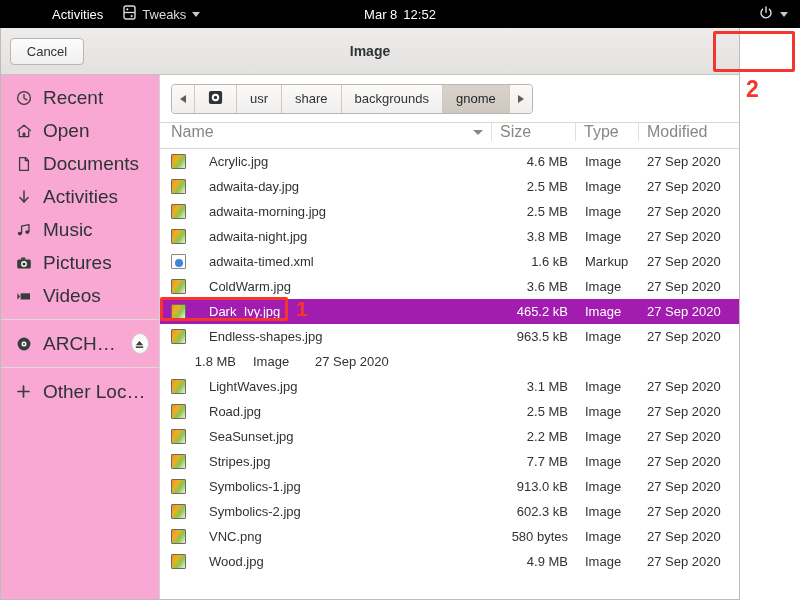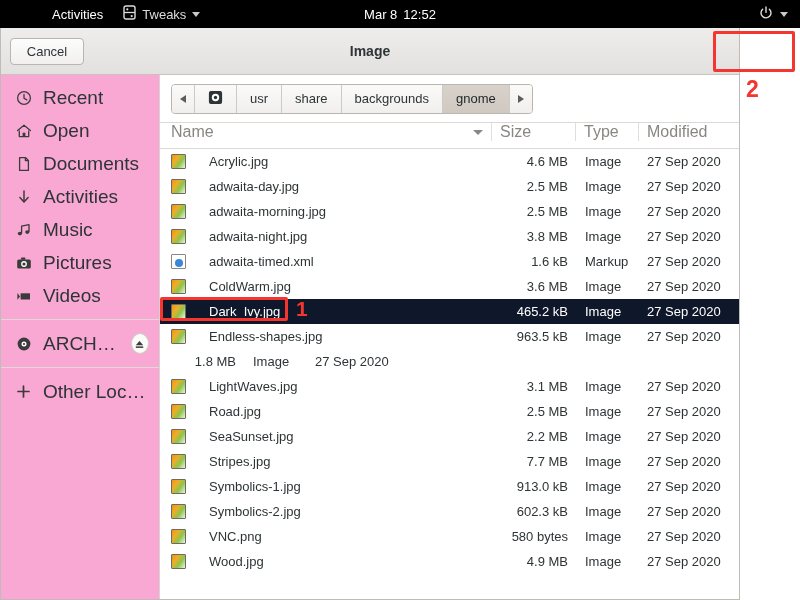--- a/index.html
+++ b/index.html
@@ -138,21 +138,21 @@
   .lh-size { width: 84px; }
   .lh-type { width: 63px; }
   .lh-mod  { width: 100px; }
   .sort-caret { width:0;height:0;border-left:5px solid transparent;border-right:5px solid transparent;border-top:5px solid #8a8783; }
 
   .rows { flex: 1; overflow: hidden; }
   .row {
     display: flex; align-items: center; height: 25px;
     font-size: 13px; color: #2e3436; cursor: pointer;
   }
-  .row.selected { background: #0f172a; color: #ffffff; }
+  .row.selected { background: #a21caf; color: #ffffff; }
   .cell-name { flex: 1; min-width: 0; display: flex; align-items: center; gap: 23px; padding-left: 11px; text-align: right; }
   .cell-name-text { white-space: nowrap; overflow: hidden; text-overflow: ellipsis; }
   .cell-size { width: 84px; text-align: right; padding-right: 8px; }
   .cell-type { width: 63px; padding-left: 9px; }
   .cell-mod  { width: 100px; padding-left: 8px; }
 
   
   .fico { width: 15px; height: 15px; flex: 0 0 15px; position: relative; }
   .fico.image {
     background: linear-gradient(125deg, #f2930f 0%, #ecae2a 32%, #8ec44a 62%, #eef3e4 100%);

